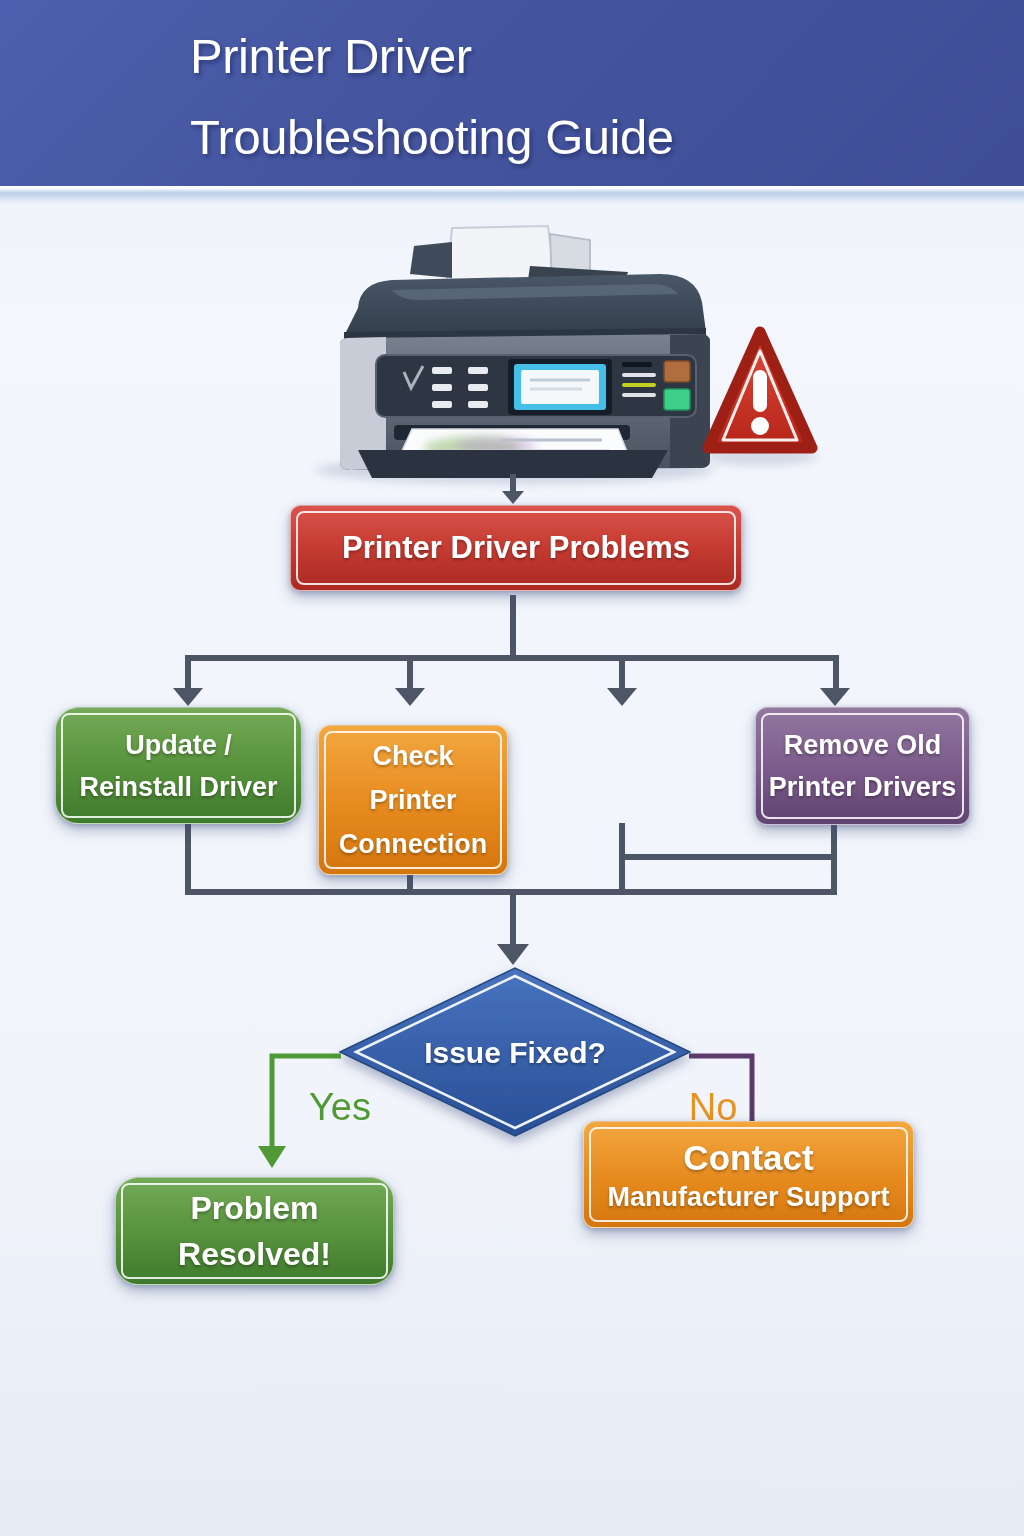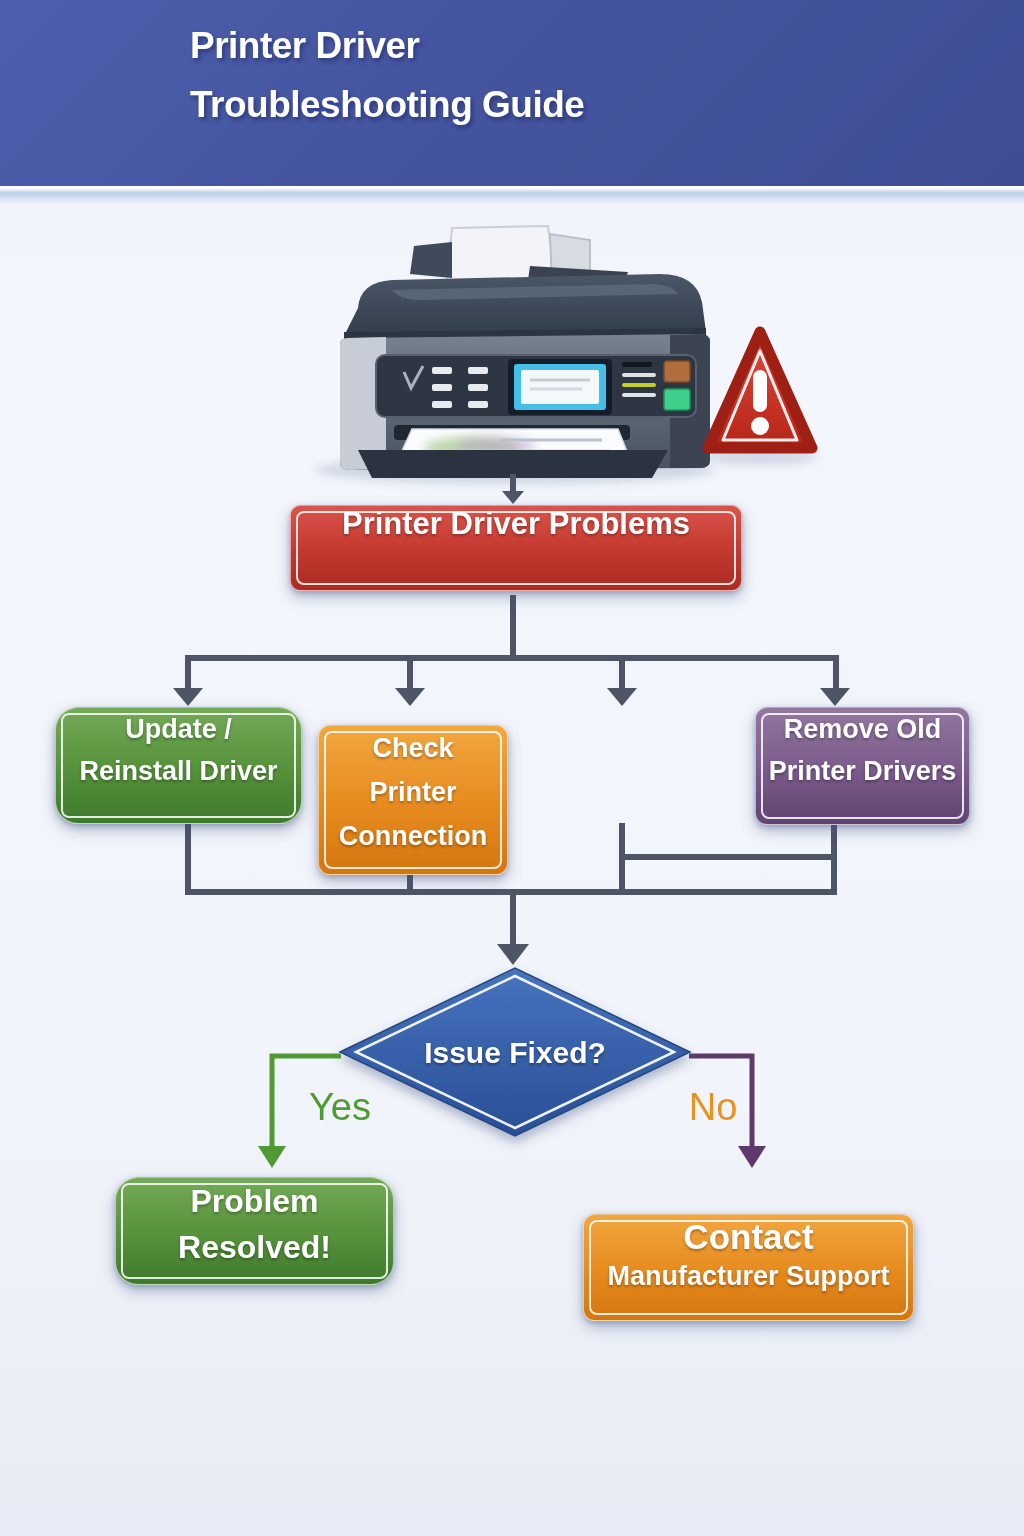--- a/index.html
+++ b/index.html
@@ -17,28 +17,28 @@
   .banner{
     position:absolute;left:0;top:0;width:1024px;height:186px;
     background:linear-gradient(135deg,#4d5fae 0%,#44549e 45%,#3e4d96 100%);
   }
   .banner-edge{
     position:absolute;left:0;top:186px;width:1024px;height:18px;
     background:linear-gradient(180deg,#fdfeff 0%,#fdfeff 12%,#bccee7 38%,#d8e2f2 72%,rgba(241,244,250,0) 100%);
   }
   .page-title{
     position:absolute;left:190px;top:16px;width:800px;
-    color:#ffffff;font-weight:bold;font-size:37px;line-height:59px;
+    color:#ffffff;font-weight:normal;font-size:49px;line-height:81px;
     letter-spacing:-.5px;white-space:pre-line;
     text-shadow:2px 3px 4px rgba(15,25,70,.45);
   }
   
   .node{
     position:absolute;border-radius:12px;
-    display:flex;align-items:center;flex-direction:column;
+    display:flex;align-items:center;justify-content:center;flex-direction:column;
     box-shadow:0 6px 14px rgba(60,80,125,.38),0 2px 5px rgba(60,80,125,.28);
     border:1px solid rgba(255,255,255,.55);
   }
   .node::after{
     content:"";position:absolute;inset:5px;border:2px solid rgba(255,255,255,.85);
     border-radius:8px;pointer-events:none;
   }
   .node-label{
     color:#fff;font-weight:bold;text-align:center;white-space:pre-line;
     text-shadow:0 2px 3px rgba(0,0,0,.3);position:relative;z-index:1;
@@ -218,18 +218,18 @@
 
   <div class="decision-label">Issue Fixed?</div>
   <div class="edge-label edge-yes">Yes</div>
   <div class="edge-label edge-no">No</div>
 
   <div class="node n-green abs" style="left:115px;top:1177px;width:277px;height:106px;">
     <div class="node-label" style="font-size:32px;line-height:46px;">Problem
 Resolved!</div>
   </div>
 
-  <div class="node n-orange abs" style="left:583px;top:1214px;width:329px;height:105px;">
+  <div class="node n-orange abs" style="left:583px;top:1121px;width:329px;height:105px;">
     <div class="node-label contact-line1">Contact</div>
     <div class="node-label contact-line2">Manufacturer Support</div>
   </div>
 
 </div>
 
 </body></html>

